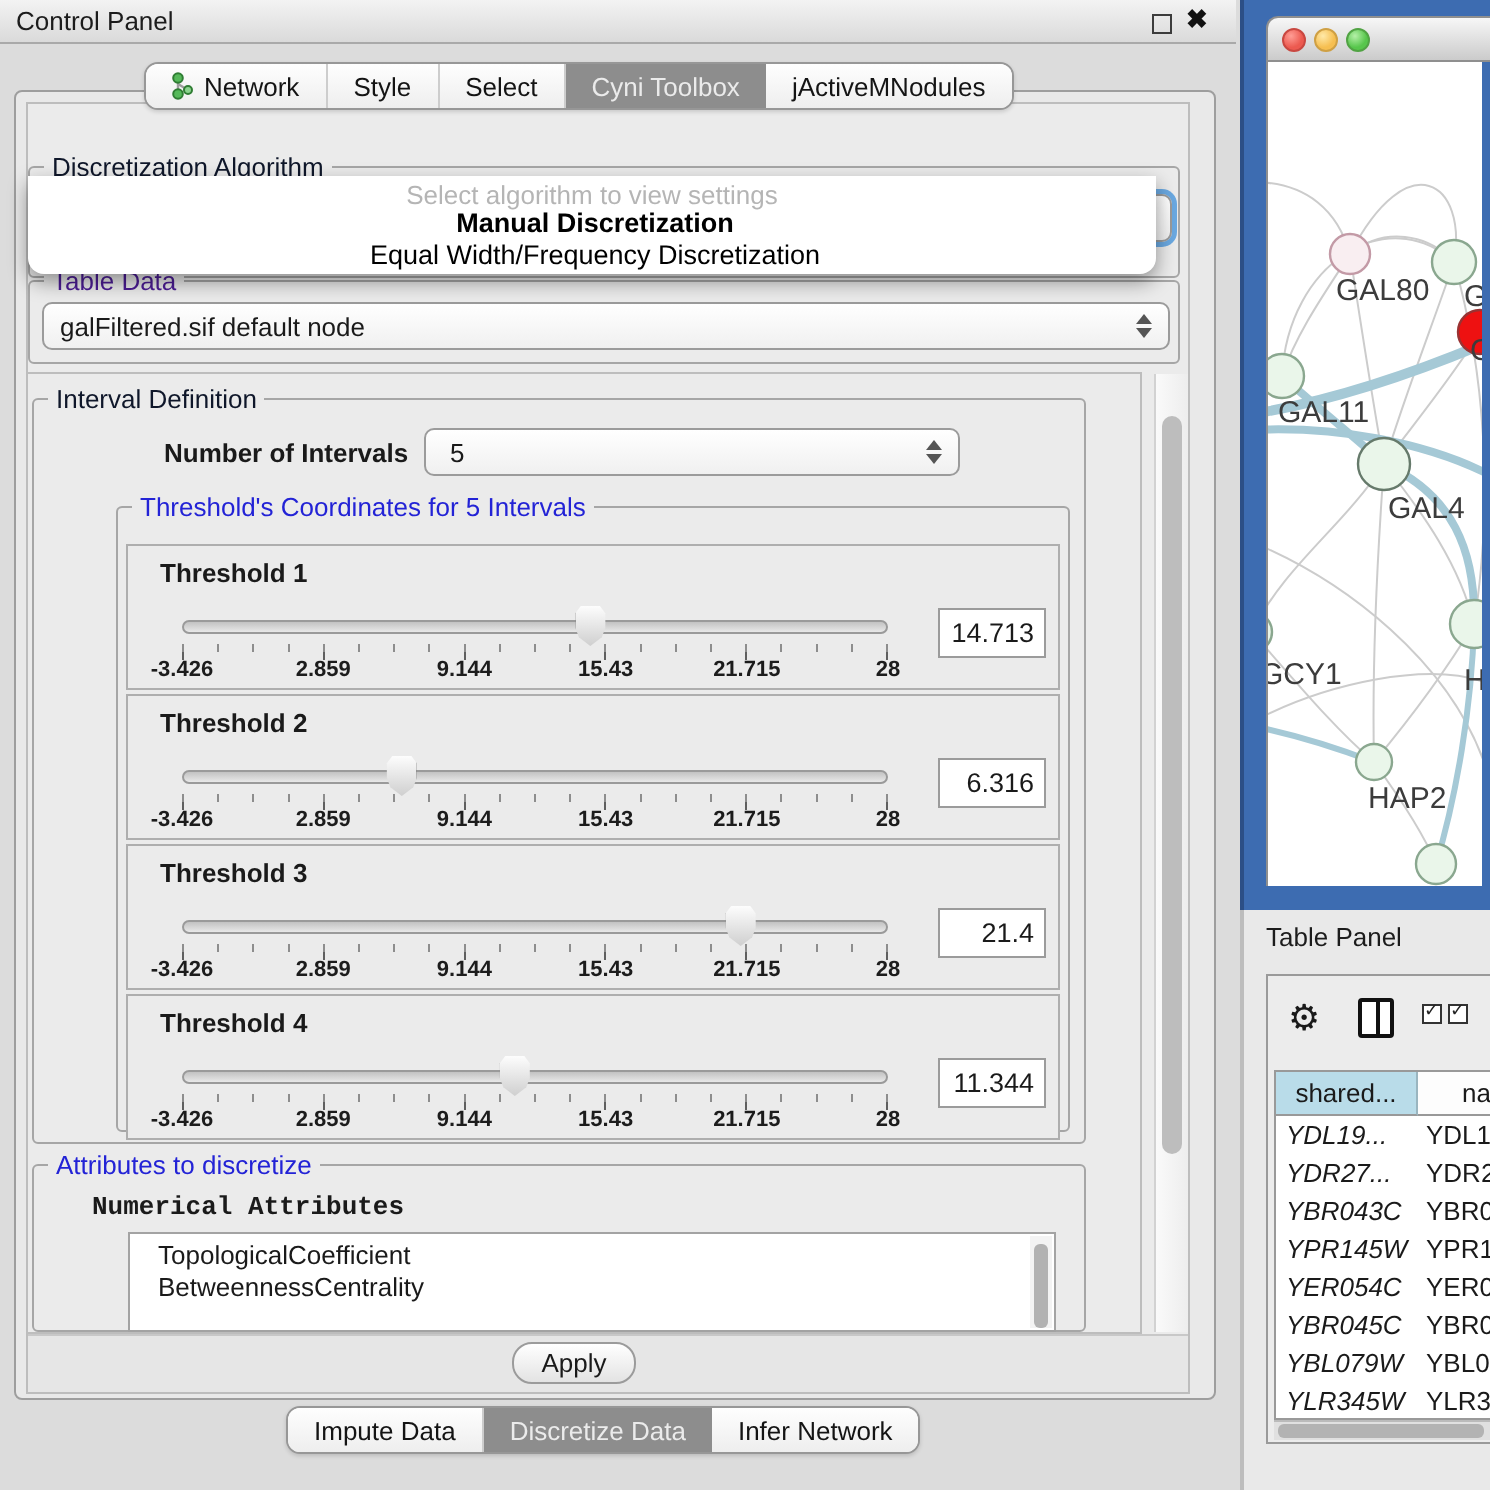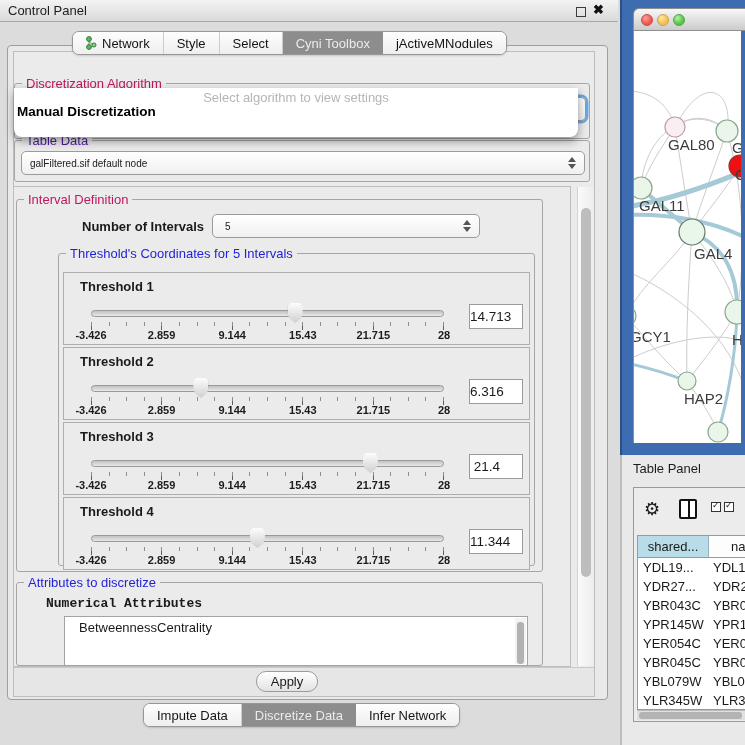--- a/index.html
+++ b/index.html
@@ -16,55 +16,55 @@
   .seg { display:flex; align-items:stretch; background:#fdfdfd; border:1px solid #979797; border-radius:7px; overflow:hidden; height:24px; box-shadow:0 1px 2px rgba(0,0,0,.15); }
   .seg-item { display:flex; align-items:center; gap:5px; padding:0 13px; font-size:13px; color:#141414; background:linear-gradient(#fefefe,#eeeeee); border-right:1px solid #cdcdcd; cursor:default; }
   .seg-item:last-child { border-right:none; }
   .seg-item.sel { background:#8d8d8d; color:#ebebeb; border-right:none; }
 
   .outer-panel { left:7px; top:45px; width:601px; height:655px; border:1px solid #9e9e9e; border-radius:4px; background:#e9e9e9; }
   .inner-panel { left:13px; top:51px; width:582px; height:646px; border:1px solid #bdbdbd; background:#ebebeb; }
 
   .groupbox { border:1px solid #a6a6a6; border-radius:3px; }
   .grouplabel { position:absolute; background:#ebebeb; padding:0 4px; font-size:13px; white-space:nowrap; z-index:2; }
-  .g-green { color:#be185d; }
+  .g-green { color:#0f172a; }
   .g-blue  { color:#2323d6; }
   .g-dark  { color:#4c1d95; }
 
-  .combo { background:linear-gradient(#ffffff,#f0f0f0); border:1px solid #9b9b9b; border-radius:5px; font-size:10px; display:flex; align-items:center; }
+  .combo { background:linear-gradient(#ffffff,#f0f0f0); border:1px solid #9b9b9b; border-radius:5px; font-size:13px; display:flex; align-items:center; }
   .combo .val { padding-left:10px; flex:1; white-space:nowrap; overflow:hidden; }
   .spin { width:9px; margin-right:8px; display:flex; flex-direction:column; align-items:center; gap:2px; }
   .spin i { width:0; height:0; border-left:4px solid transparent; border-right:4px solid transparent; }
   .spin .up { border-bottom:5px solid #555; }
   .spin .dn { border-top:5px solid #555; }
   .focus-ring { box-shadow:0 0 0 2.5px #6aa8e0; }
 
   
   .popup { left:14px; top:88px; width:564px; height:49px; background:#ffffff; border-radius:0 0 8px 8px; box-shadow:0 4px 10px rgba(0,0,0,.4); z-index:50; overflow:hidden; }
   .popup .ph { text-align:center; color:#b5b5b5; font-size:13px; padding-top:2px; height:16px; }
-  .popup .it { padding-left:3px; font-size:13.5px; height:16px; line-height:16px; color:#000; }
+  .popup .it { padding-left:3px; font-size:13.5px; height:16px; line-height:16px; color:#000;text-align:center; }
   .popup .it.b { font-weight:bold; }
 
   
   .viewport { left:13px; top:186px; width:558px; height:481px; border:1px solid #bdbdbd; background:#ebebeb; }
   .vscroll { left:577px; top:187px; width:17px; height:479px; background:linear-gradient(to right,#fafafa,#ededed); border-left:1px solid #d2d2d2; }
   .vthumb { left:3px; top:21px; width:10px; height:369px; background:#bdbdbd; border-radius:5px; }
 
   
   .tpanel { position:relative; width:467px; height:73px; border:1px solid #aeaeae; background:#ebebeb; margin-bottom:2px; }
   .t-label { position:absolute; left:16px; top:6px; font-weight:bold; font-size:13px; }
   .slider { position:absolute; left:27px; top:29px; width:353px; height:40px; }
   .track { position:absolute; left:0; right:0; top:8px; height:7px; border:1px solid #9a9a9a; border-radius:4px; background:linear-gradient(#c2c2c2,#e8e8e8); }
   .handle { position:absolute; top:1px; width:15px; height:20px; margin-left:-7px; background:linear-gradient(#fdfdfd,#cfcfcf); clip-path:polygon(50% 100%,12% 78%,0 55%,0 18%,18% 0,82% 0,100% 18%,100% 55%,88% 78%); filter:drop-shadow(0 0 1px #808080); }
   .ticks { position:absolute; left:0; right:0; top:20px; height:8px;
     background-image:repeating-linear-gradient(to right,#8d8d8d 0 1px,transparent 1px 17.6px),repeating-linear-gradient(to right,#5f5f5f 0 1px,transparent 1px 70.4px);
     background-size:100% 4px,100% 8px; background-repeat:no-repeat; }
   .axisrow { position:absolute; left:0; right:0; top:27px; height:13px; }
   .axisrow span { position:absolute; transform:translateX(-50%); font-size:11px; color:#1c1c1c; font-weight:bold; }
-  .vbox { position:absolute; left:405px; top:31px; width:54px; height:25px; background:#fff; border:1px solid #9b9b9b; font-size:13.5px; text-align:right; line-height:23px; padding-right:22px; }
+  .vbox { position:absolute; left:405px; top:31px; width:54px; height:25px; background:#fff; border:1px solid #9b9b9b; font-size:13.5px; text-align:right; line-height:23px; padding-right:5px; }
 
   
   .attr-list { background:#fff; border:1px solid #a3a3a3; overflow:hidden; }
   .attr-item { padding-left:14px; font-size:13px; height:16px; line-height:16px; }
   .list-scroll { position:absolute; right:1px; top:1px; bottom:1px; width:11px; background:#f3f3f3; }
   .list-thumb { position:absolute; left:2px; top:4px; width:7px; height:42px; background:#b2b2b2; border-radius:3px; }
 
   .apply-bar { left:14px; top:667px; width:580px; height:29px; background:#e6e6e6; border-top:1px solid #c8c8c8; }
   .apply-btn { left:256px; top:671px; width:62px; height:21px; background:linear-gradient(#ffffff,#e3e3e3); border:1px solid #9b9b9b; border-radius:10px; font-size:13px; text-align:center; line-height:19px; }
 
@@ -83,21 +83,21 @@
   .gear { left:644px; top:498px; font-size:18px; color:#1a1a1a; }
   .colicon { left:679px; top:499px; width:18px; height:20px; border:2px solid #111; border-radius:2px; background:#fff; }
   .colicon i { position:absolute; left:7px; top:0; bottom:0; width:2px; background:#111; }
   .cb { width:10px; height:10px; border:1.5px solid #333; position:absolute; background:#fff; }
   .cb::after { content:"✓"; position:absolute; left:0px; top:-3px; font-size:9px; color:#222; }
   .tp-table { left:637px; top:535px; width:108px; height:175px; background:#fff; border:1px solid #999; border-right:none; overflow:hidden; }
   .tp-head { position:absolute; left:0; top:0; height:22px; font-size:13px; line-height:22px; text-align:center; border-right:1px solid #9ab5bf; border-bottom:1px solid #999; }
   .h1 { width:71px; background:#b9dce9; }
   .h2 { left:71px; width:60px; background:#fdfdfd; text-align:left; padding-left:22px; }
   .tp-row { position:absolute; left:0; width:200px; height:19px; font-size:13px; line-height:19px; }
-  .tp-row .c1 { position:absolute; left:5px; }
+  .tp-row .c1 { position:absolute; left:5px;font-style:italic; }
   .tp-row .c2 { position:absolute; left:75px; }
   .hscroll { left:637px; top:710px; width:108px; height:10px; background:#e0e0e0; border-top:1px solid #bbb; }
   .hthumb { left:2px; top:1px; width:103px; height:7px; background:#b3b3b3; border-radius:3px; position:absolute; }
 </style>
 </head>
 <body>
 
 <div class="abs cp-titlebar">
   <span class="abs cp-title">Control Panel</span>
   <span class="abs float-icon"></span>
@@ -150,20 +150,21 @@
   <span class="val" style="padding-left:8px;">galFiltered.sif default node</span>
   <span class="spin">
       <i class="up"></i>
       <i class="dn"></i>
     </span>
 </div>
 
 <div class="abs popup">
   <div class="ph">Select algorithm to view settings</div>
   <div class="it b">Manual Discretization</div>
+  <div class="it">Equal Width/Frequency Discretization</div>
 </div>
 
 <div class="abs viewport"></div>
 <div class="abs vscroll">
     <div class="abs vthumb"></div>
   </div>
 
 <div class="abs groupbox" style="left:16px; top:199px; width:527px; height:373px;"></div>
 <div class="grouplabel g-green" style="left:24px; top:192px;">Interval Definition</div>
 
@@ -249,20 +250,21 @@
         </div>
     </div>
     <div class="vbox">11.344</div>
   </div>
 </div>
 
 <div class="abs groupbox" style="left:16px; top:582px; width:527px; height:84px;"></div>
 <div class="grouplabel g-blue" style="left:24px; top:575px;">Attributes to discretize</div>
 <span class="abs" style="left:46px; top:596px; font-weight:bold;font-family:Liberation Mono, monospace;">Numerical Attributes</span>
 <div class="abs attr-list" id="attr-list" style="left:64px; top:616px; width:464px; height:50px; padding-top:3px;">
+    <div class="attr-item">TopologicalCoefficient</div>
     <div class="attr-item">BetweennessCentrality</div>
     <div class="list-scroll">
       <div class="list-thumb"></div>
     </div>
 </div>
 
 <div class="abs apply-bar"></div>
 <div class="abs apply-btn">Apply</div>
 
 <div class="abs" style="left:143px; top:703px; z-index:10;">

